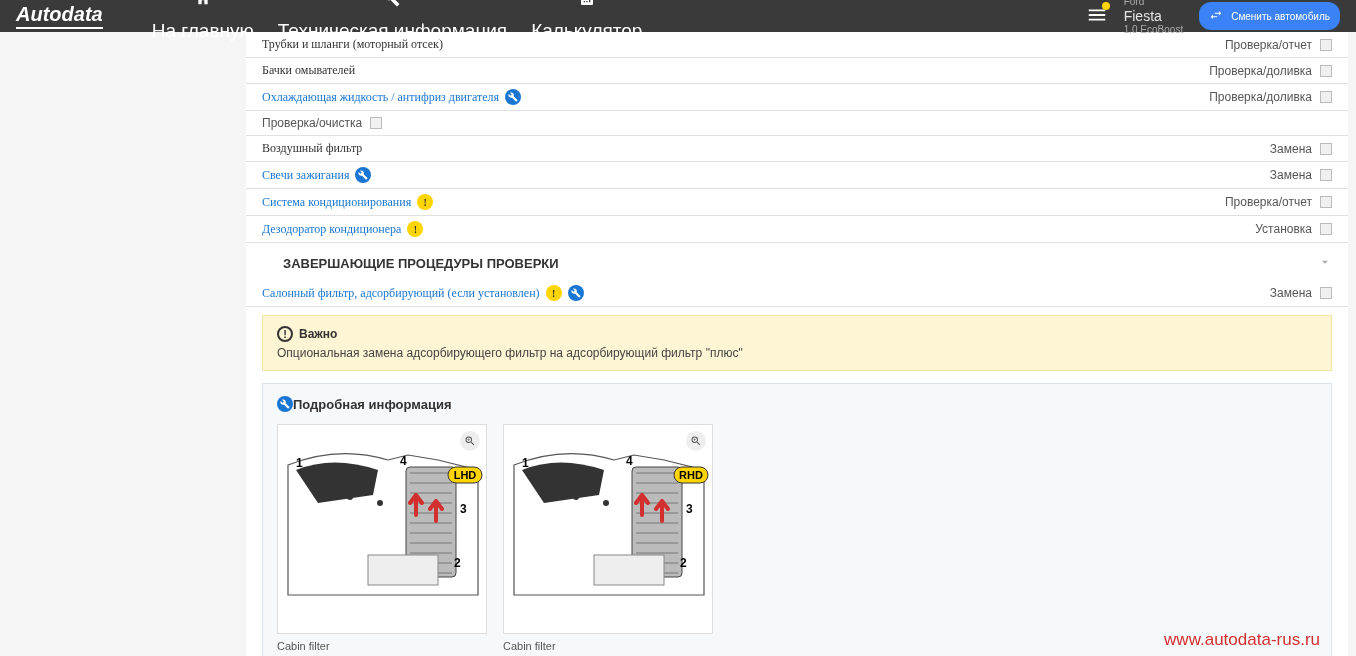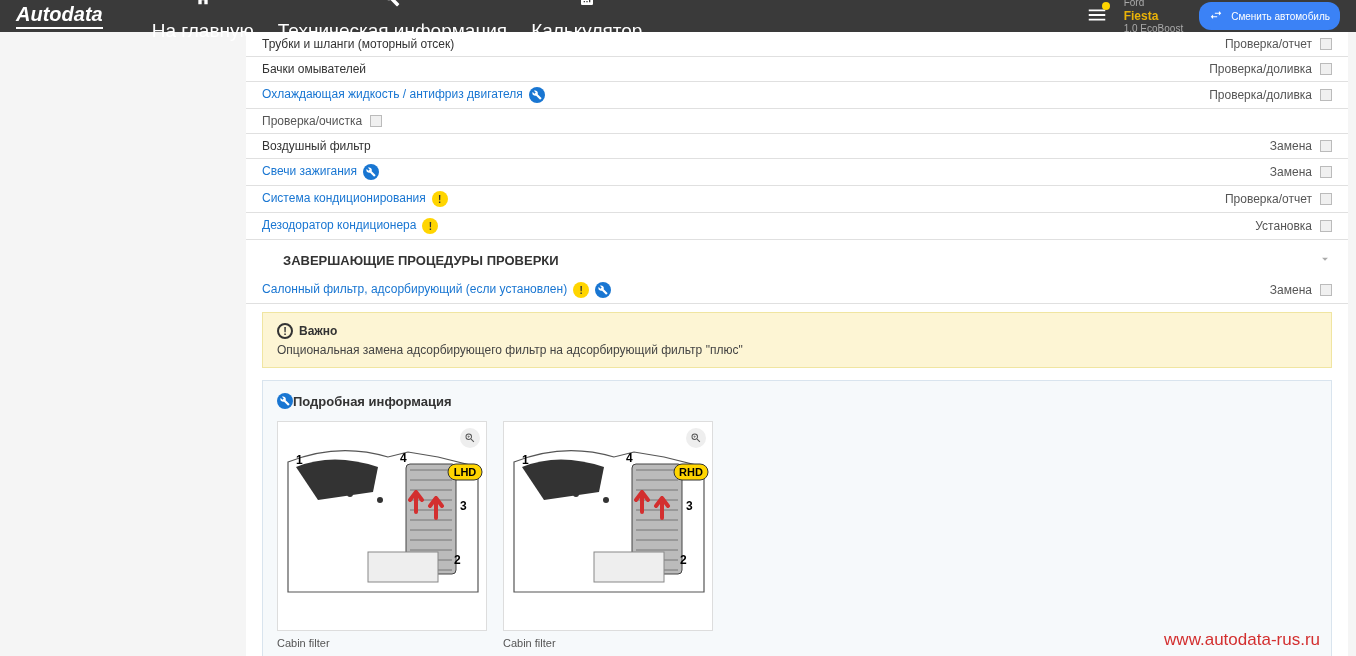--- a/index.html
+++ b/index.html
@@ -6,28 +6,28 @@
 body { font-family: Arial, Helvetica, sans-serif; font-size: 13px; background: #f5f5f5; color: #333; }
 
 .header { background: #3a3a3a; height: 32px; display: flex; align-items: center; padding: 0 16px; color: #fff; gap: 9px; }
 .logo { font-size: 20px; font-weight: bold; font-style: italic; margin-right: 40px; border-bottom: 2px solid #fff; padding-bottom: 1px;}
 .nav { display: flex; gap: 24px; flex: 1; }
 .nav-item { display: flex; align-items: center; gap: 8px; font-size: 19px; cursor: pointer; flex-direction: column; }
 .header-right { display: flex; align-items: center; gap: 16px; }
 .notif { position: relative; }
 .notif-dot { position: absolute; top: -2px; right: -2px; width: 8px; height: 8px; background: #ffd500; border-radius: 50%; }
 .vehicle-info { line-height: 1.2; color: #aaa; font-size: 10px;}
-.vehicle-info .model { color: #eab308; font-weight: bold; font-size: 12px; }
+.vehicle-info .model { color: #e5e5e5; font-weight: normal; font-size: 14px; }
 .swap-btn { background: #3b82f6; color: #fff; border: none; padding: 6px 10px; font-size: 10px; cursor: pointer; display: flex; align-items: center; gap: 8px; border-radius: 12px;}
 .swap-btn svg { fill: #fff; }
 
 .main { margin-left: 246px; margin-right: 8px; background: #fff; }
 
 .row { display: flex; align-items: center; padding: 5px 16px; border-bottom: 1px solid #e0e0e0; font-size: 12px; }
-.row-label { flex: 1; display: flex; align-items: flex-start; gap: 6px; }
+.row-label { flex: 1; display: flex; align-items: center; gap: 6px; font-family: Liberation Serif, serif; }
 .row-label .link { color: #1976d2; cursor: pointer; }
 .row-action { color: #555; margin-right: 8px; }
 .row-chk { width: 12px; height: 12px; border: 1px solid #bbb; background: #f0f0f0; }
 
 .badge { display: inline-flex; align-items: center; justify-content: center; width: 16px; height: 16px; border-radius: 50%; font-size: 10px; font-weight: bold; }
 .badge-blue { background: #1976d2; color: #fff; }
 .badge-yellow { background: #ffd500; color: #333; }
 
 .section-header { display: flex; align-items: center; padding: 12px 0 8px 0; font-size: 13px; font-weight: bold; margin-left: 37px; }
 .section-header .chev { margin-left: auto; margin-right: 16px; color: #aaa; }

